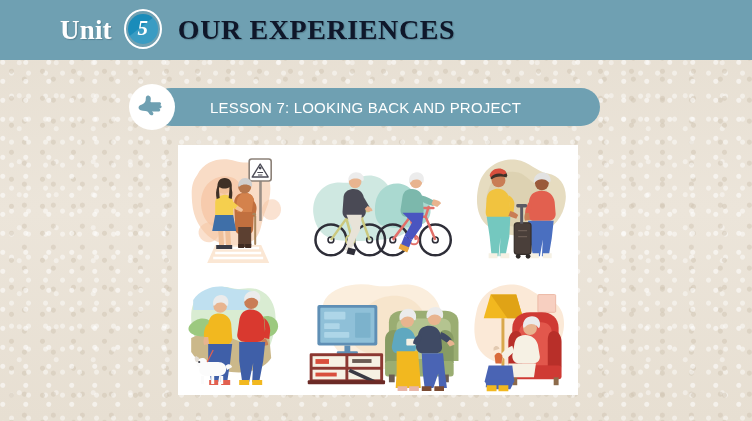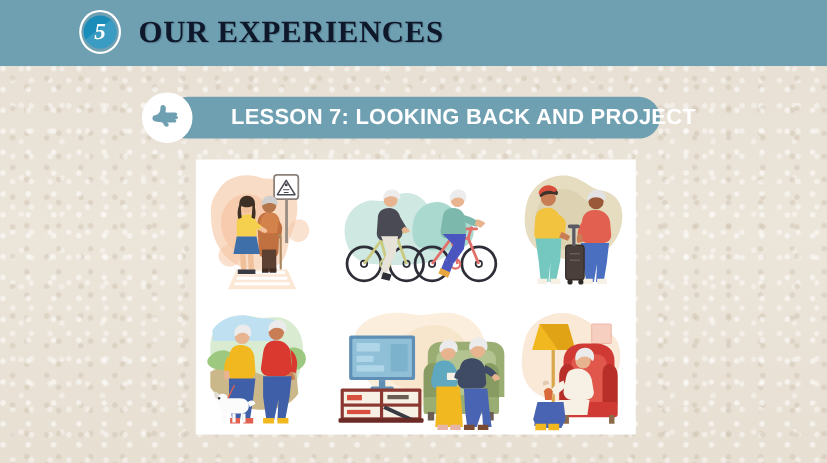--- a/index.html
+++ b/index.html
@@ -133,22 +133,22 @@
     height: 46px;
     border-radius: 50%;
     background: #ffffff;
     display: flex;
     align-items: center;
     justify-content: center;
   }
   .lesson-text {
     color: #ffffff;
     font-family: "Liberation Sans", sans-serif;
-    font-weight: bold;
-    font-size: 20px;
+    font-weight: normal;
+    font-size: 15px;
     letter-spacing: 0.2px;
     line-height: 1;
     white-space: nowrap;
   }
 
   
   .panel {
     position: absolute;
     left: 178px;
     top: 145px;
@@ -171,20 +171,21 @@
   }
   .cell svg { display: block; width: 100%; height: 100%; }
 </style>
 </head>
 <body>
 
 <div id="slide">
 
   <div class="header-band">
     <div class="header-inner">
+      <span class="unit-word">Unit</span>
 
       <span class="unit-badge">
         <span class="badge-ring"></span>
         <span class="badge-core"></span>
         <span class="badge-num">5</span>
       </span>
 
       <span class="header-title">OUR EXPERIENCES</span>
     </div>
   </div>

